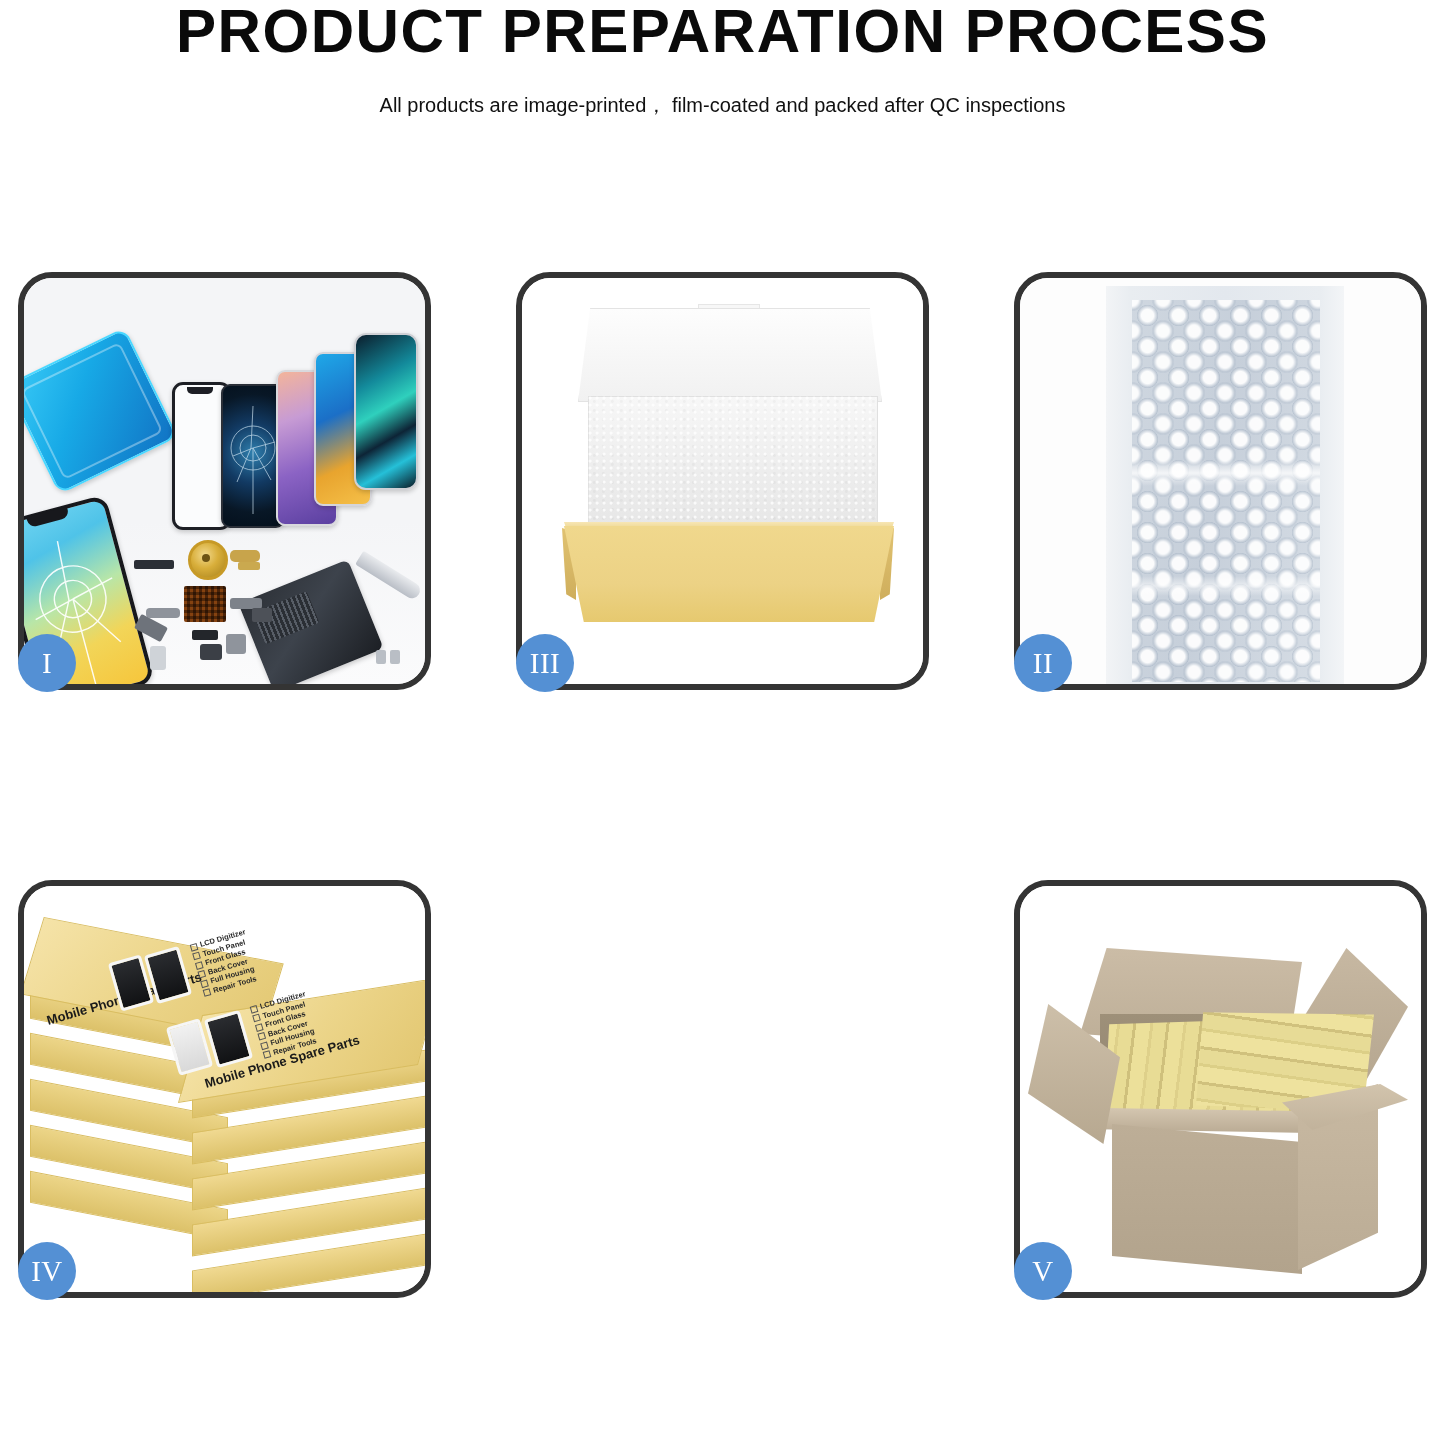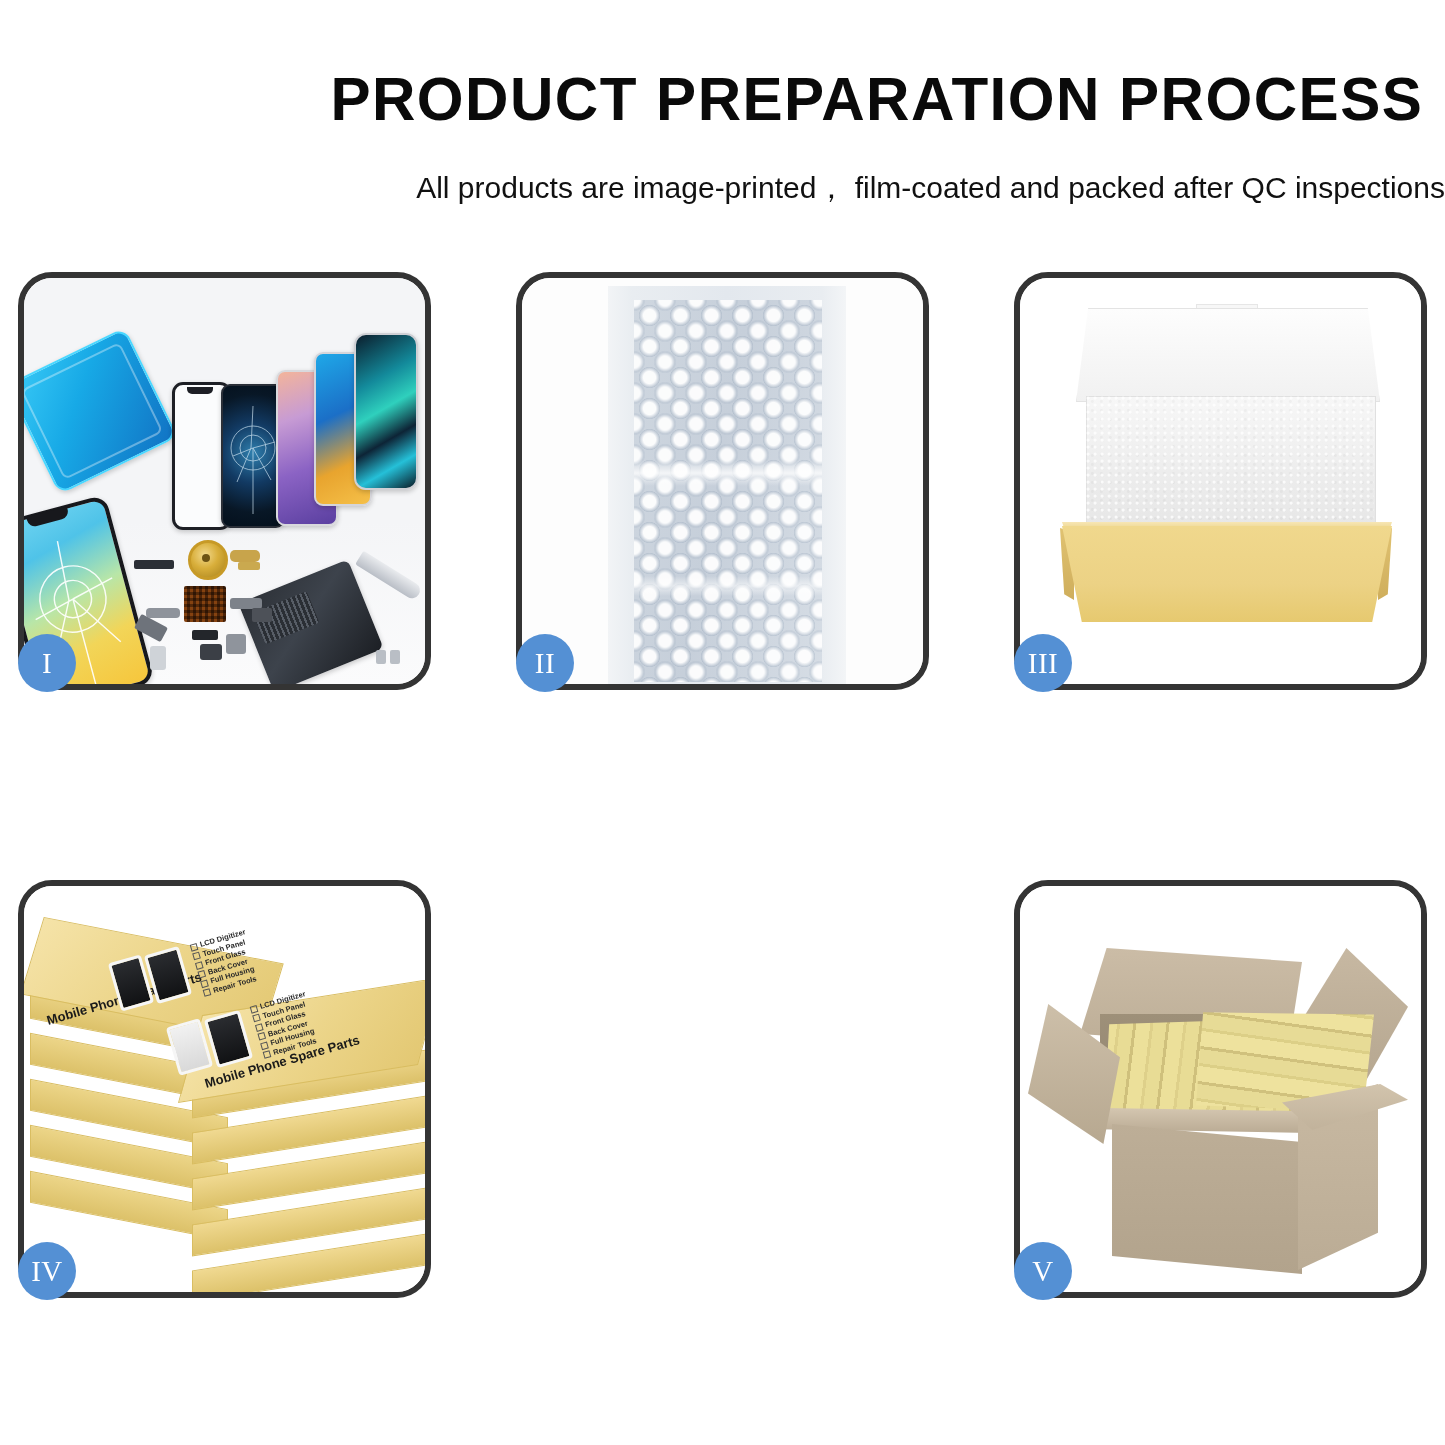--- a/index.html
+++ b/index.html
@@ -11,37 +11,36 @@
     width: 1445px;
     height: 1445px;
     font-family: "Liberation Sans", sans-serif;
     overflow: hidden;
     position: relative;
   }
 
   
   .header {
     width: 100%;
-    padding-top: 68px;
-    text-align: right;
+    text-align: center;
   }
   .title {
     font-family: "Liberation Sans Narrow", "Liberation Sans", sans-serif;
     font-size: 62px;
     font-weight: 700;
     letter-spacing: 1.5px;
     color: #0a0a0a;
     line-height: 1.0;
     transform: scaleX(0.97);
     white-space: nowrap;
   }
   .subtitle {
-    margin-top: 38px;
+    margin-top: 30px;
     font-family: "Liberation Sans", sans-serif;
-    font-size: 30px;
+    font-size: 20px;
     font-weight: 400;
     color: #111111;
     letter-spacing: 0px;
     white-space: nowrap;
   }
 
   
   .grid {
     position: absolute;
     left: 0;
@@ -508,44 +507,44 @@
         <div class="smallpart sp10"></div>
         <div class="smallpart sp11"></div>
         <div class="smallpart sp12"></div>
         <div class="smallpart sp13"></div>
         <div class="tweezer"></div>
       </div>
       <div class="badge">I</div>
     </div>
 
     <div class="panel">
-      <div class="panel-inner p2">
-        <div class="wrap-sheet"></div>
-        <div class="wrap-body">
-          <div class="bubbles"></div>
-          <div class="wrap-gloss"></div>
-          <div class="wrap-gloss2"></div>
-        </div>
-      </div>
-      <div class="badge">II</div>
-    </div>
-
-    <div class="panel">
       <div class="panel-inner p3">
         <div class="m-lid-tab"></div>
         <div class="m-lid"></div>
         <div class="m-back"></div>
         <div class="m-foam"></div>
         <div class="m-content"></div>
         <div class="m-flap-l"></div>
         <div class="m-flap-r"></div>
         <div class="m-front-edge"></div>
         <div class="m-front"></div>
       </div>
       <div class="badge">III</div>
+    </div>
+
+    <div class="panel">
+      <div class="panel-inner p2">
+        <div class="wrap-sheet"></div>
+        <div class="wrap-body">
+          <div class="bubbles"></div>
+          <div class="wrap-gloss"></div>
+          <div class="wrap-gloss2"></div>
+        </div>
+      </div>
+      <div class="badge">II</div>
     </div>
   </div>
 
   <div class="row">
 
     <div class="panel">
       <div class="panel-inner p4">
         <div class="stack">
           <div class="ybox lb lb5"></div>
           <div class="ybox lb lb4"></div>

